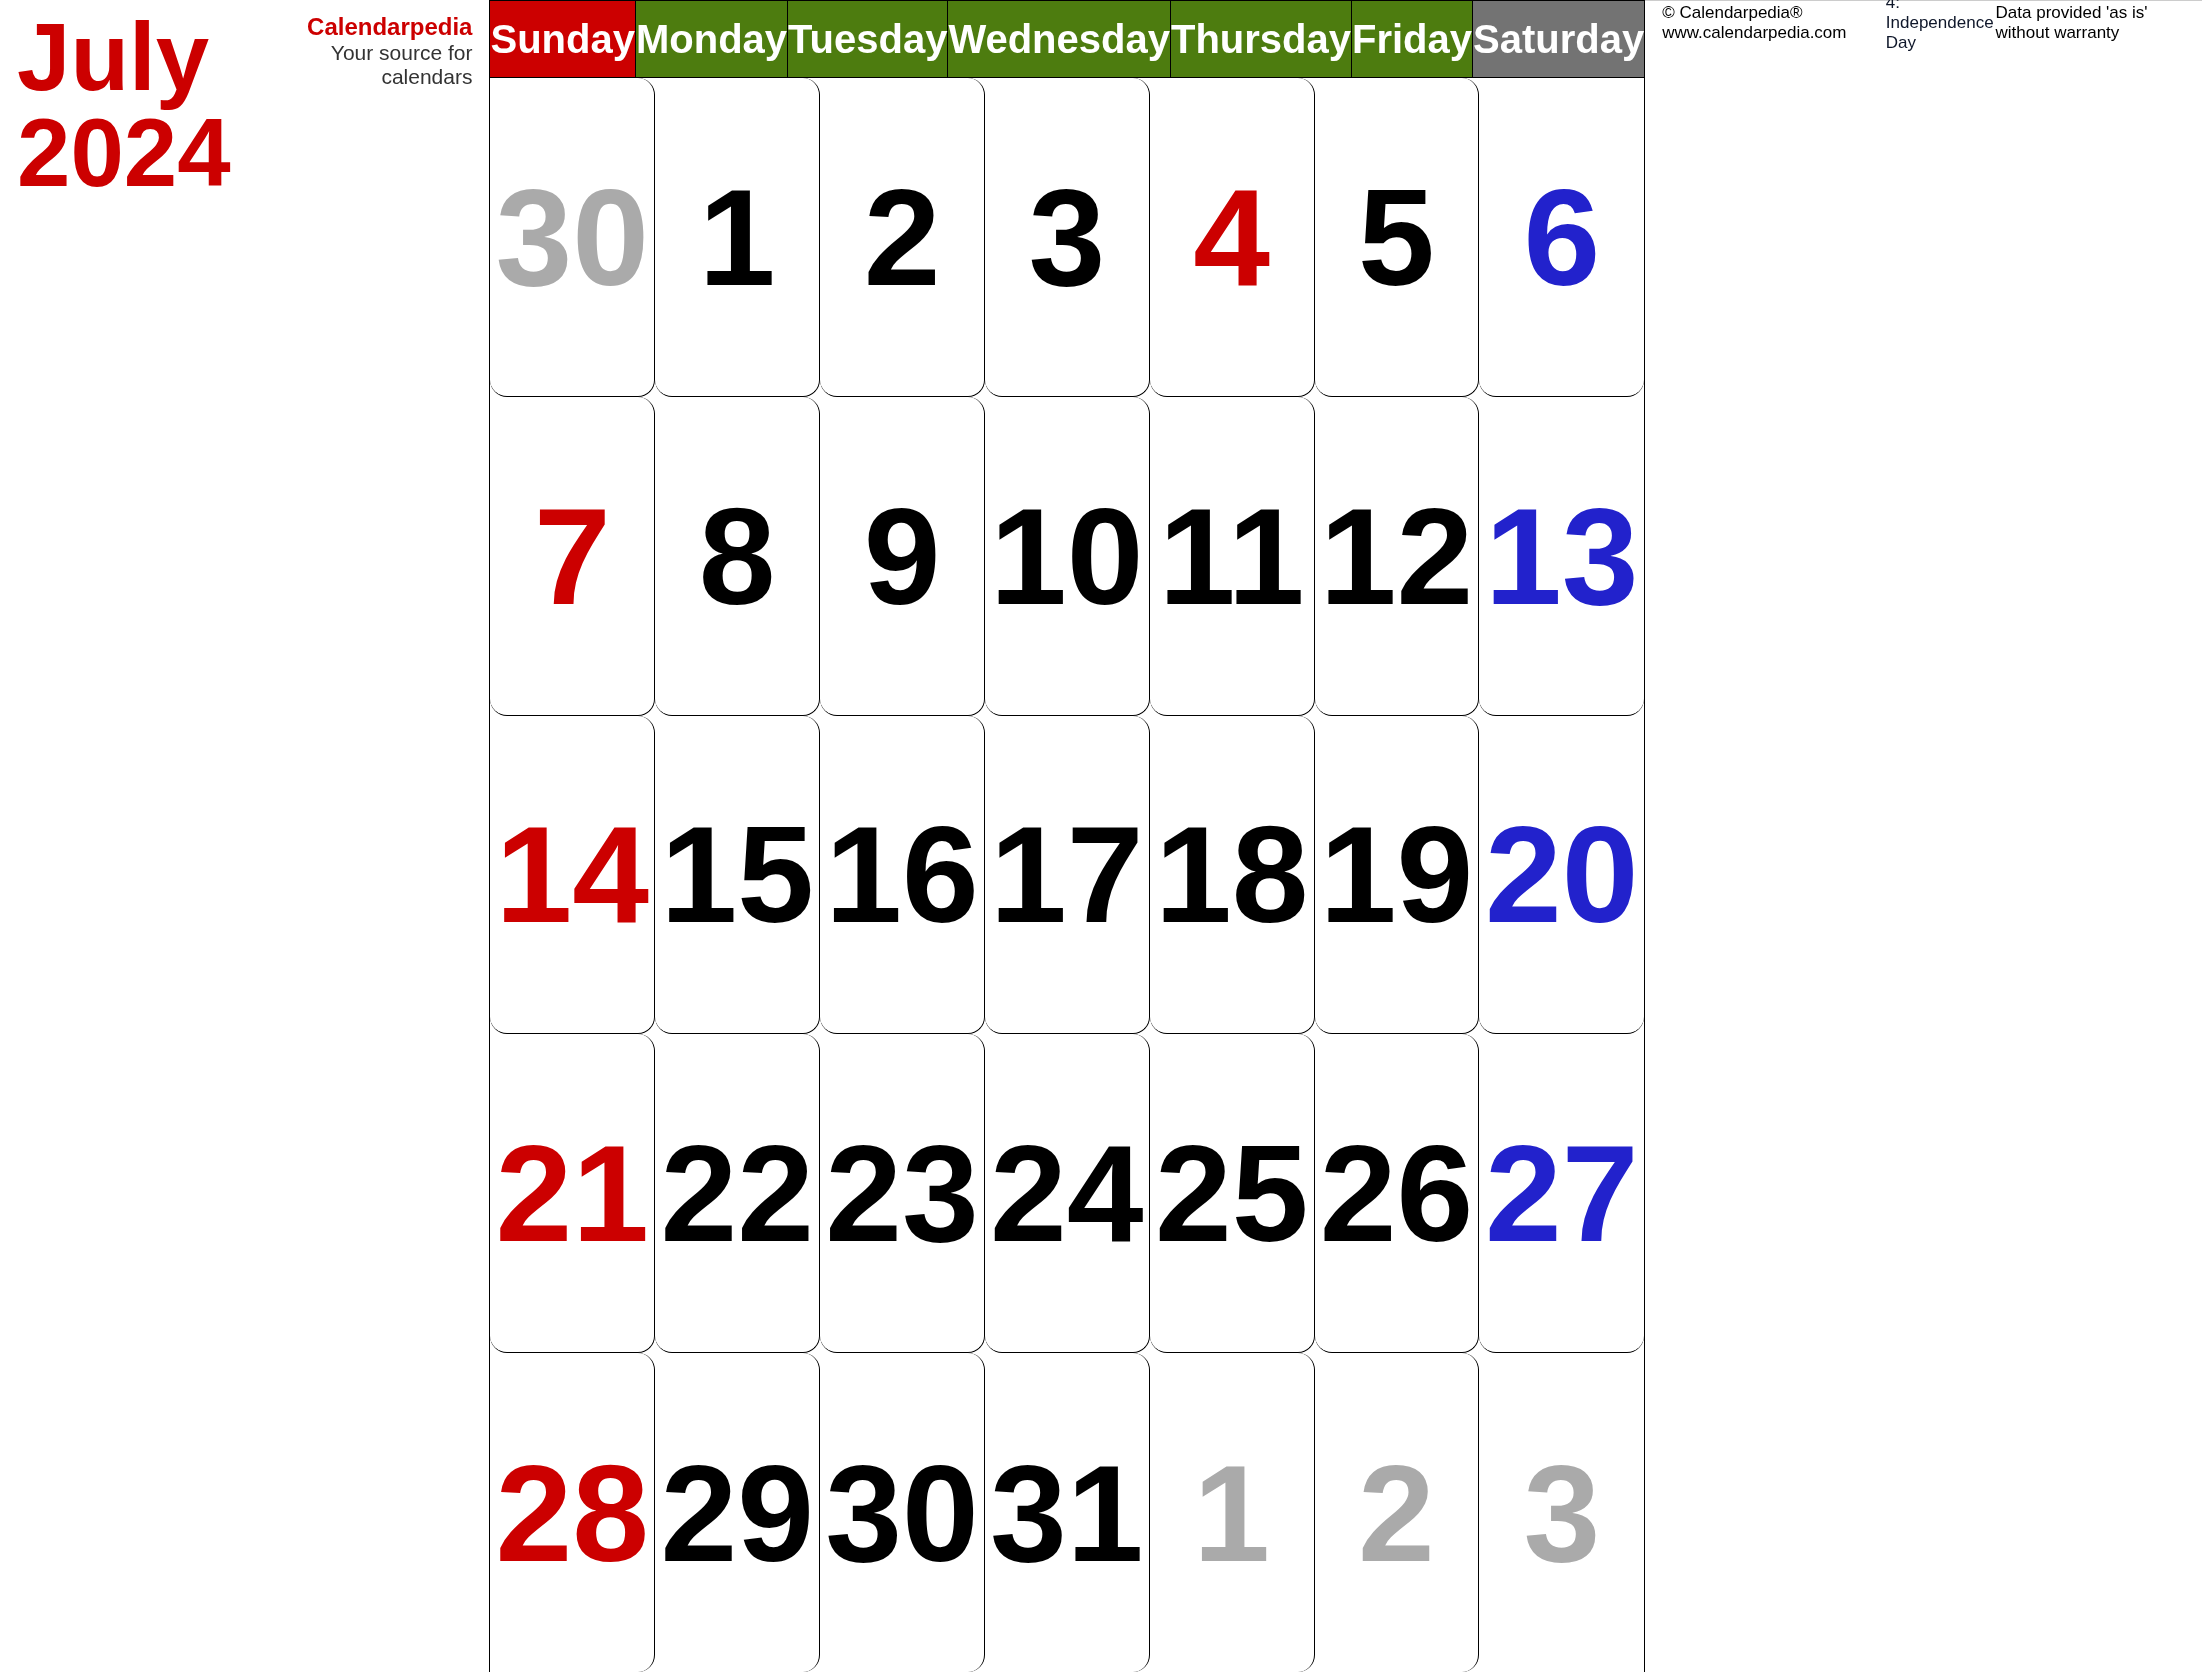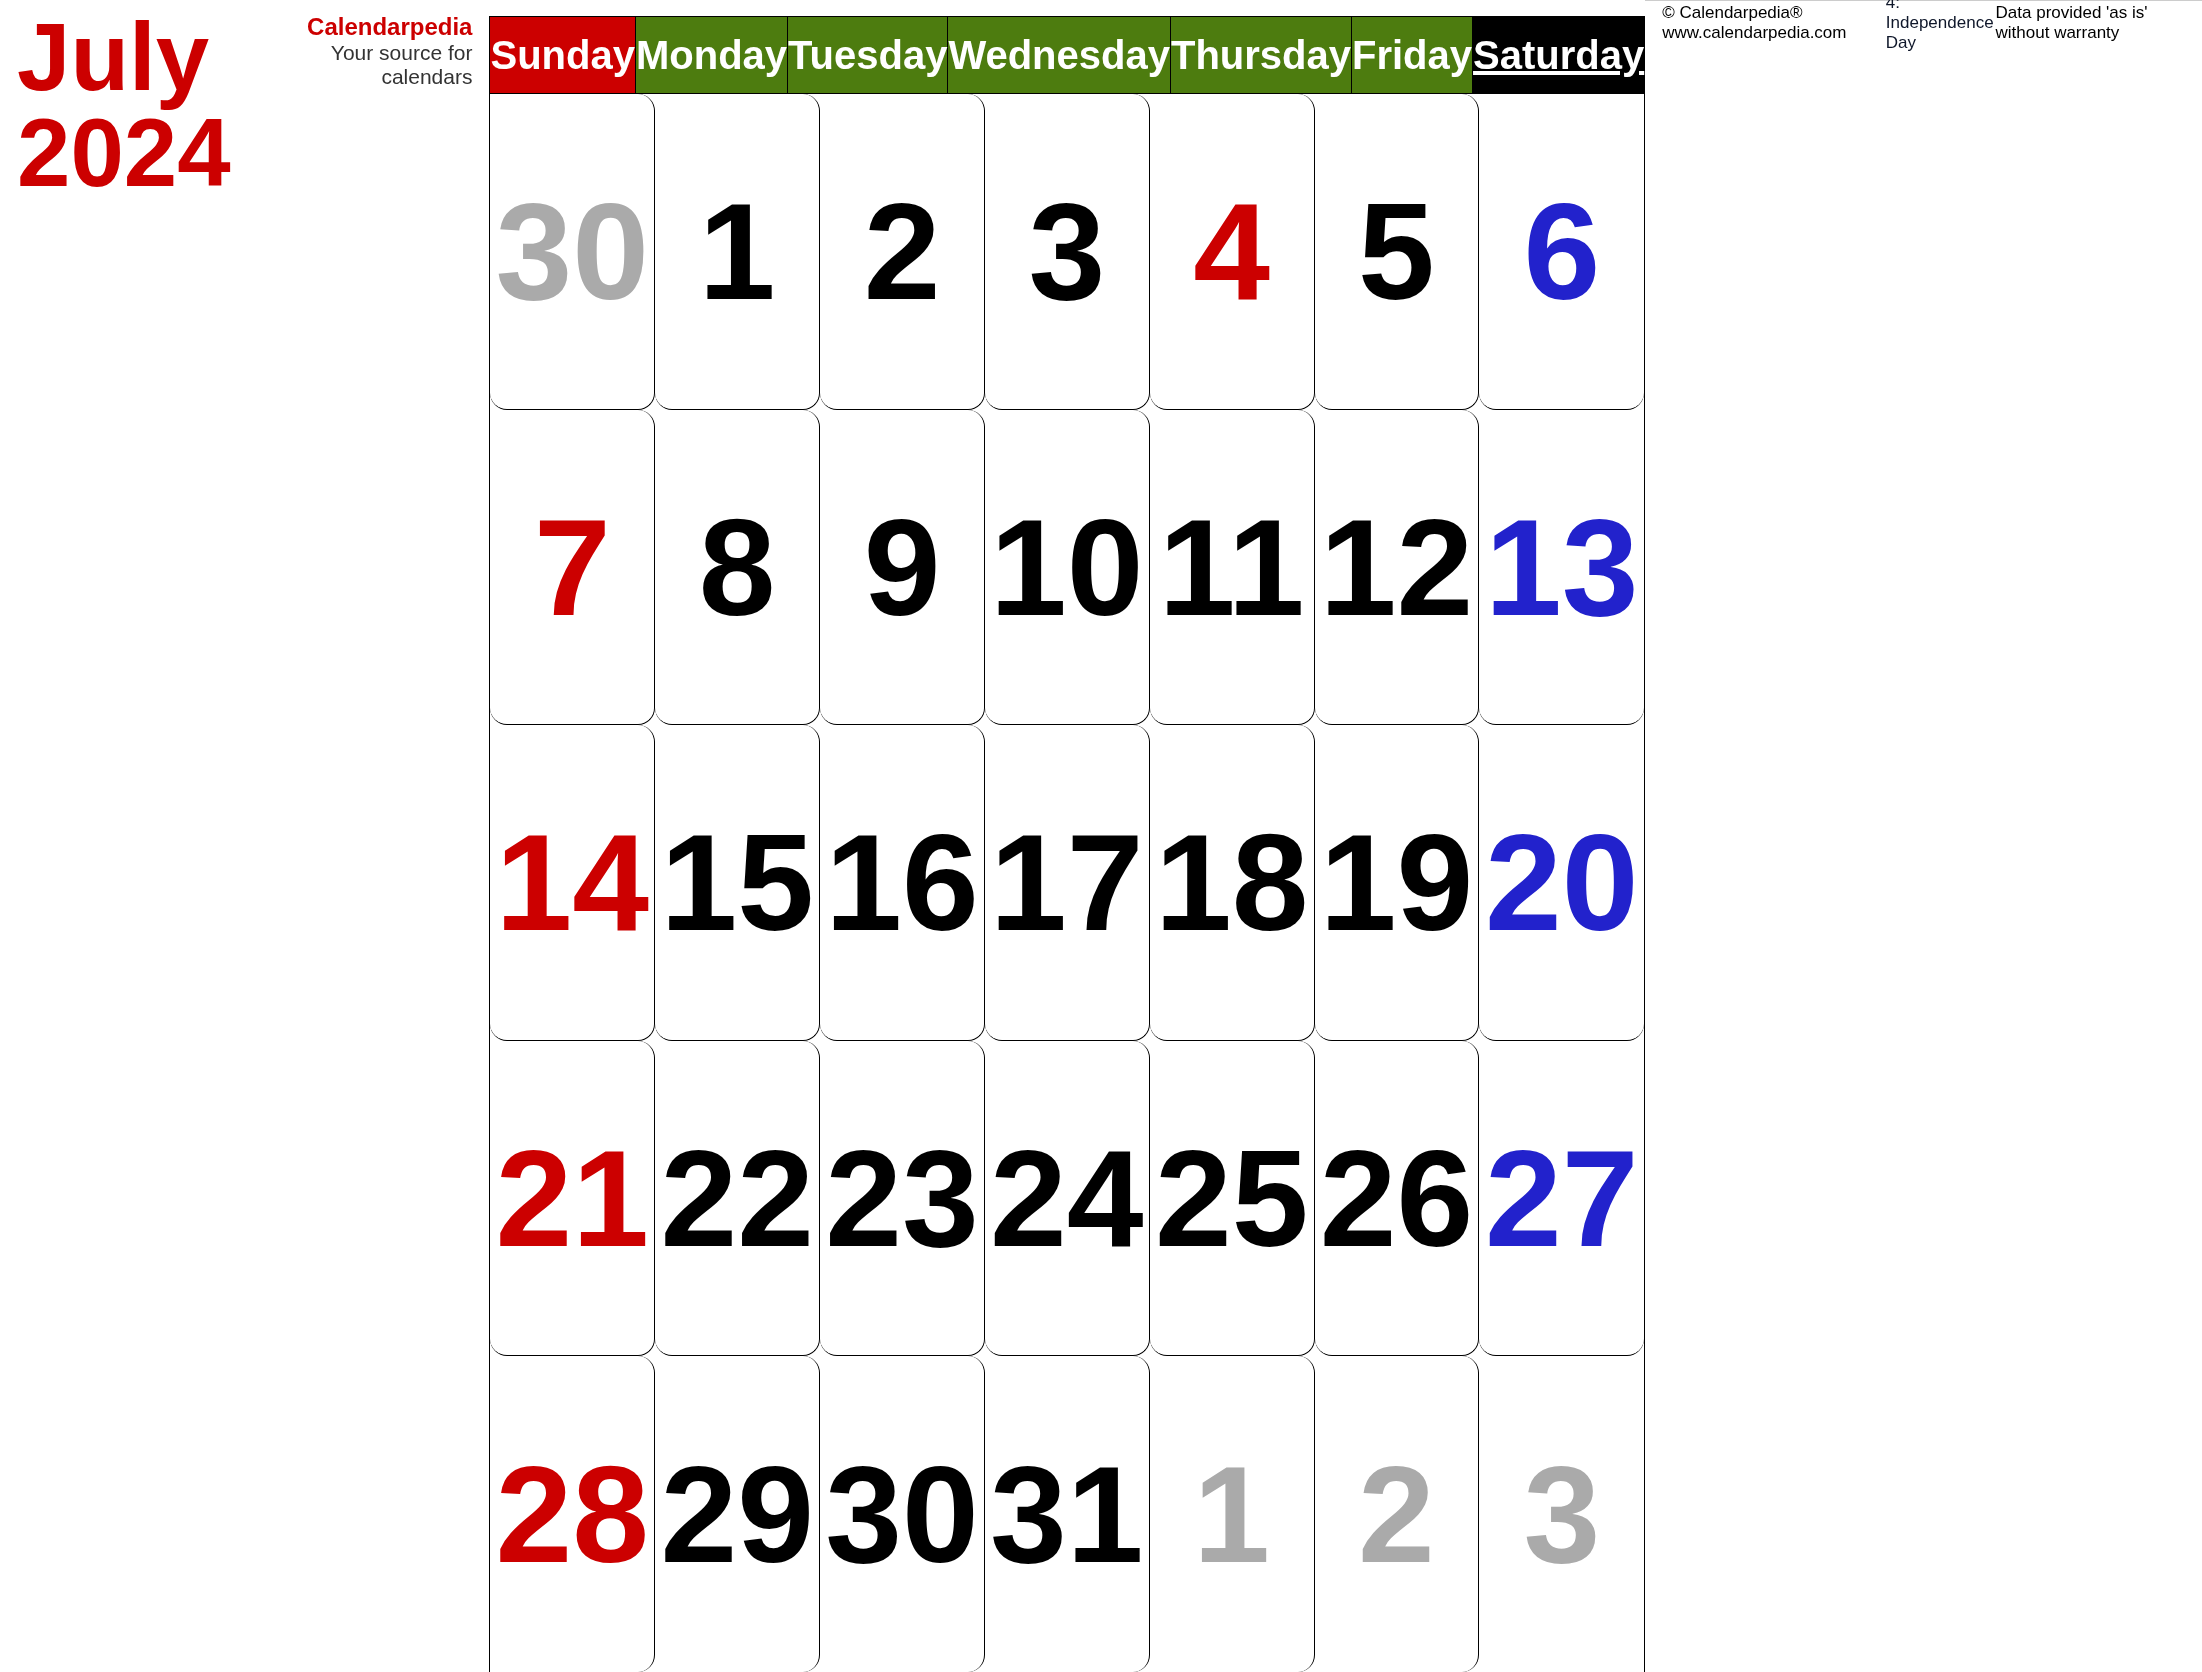--- a/index.html
+++ b/index.html
@@ -60,21 +60,21 @@
     .brand-logo .brand-tagline {
       font-size: 21px;
       color: #333;
     }
 
     .calendar-container {
       flex: 1;
       display: flex;
       flex-direction: column;
       border: 1.7px solid #000;
-      margin: 16px 0 0 0;
+      margin: 0 0 0 0;
     }
 
     .day-headers {
       display: grid;
       grid-template-columns: repeat(7, 1fr);
       border-bottom: 1.7px solid #000;
     }
 
     .day-header {
       text-align: center;
@@ -88,22 +88,21 @@
 
     .day-header:last-child {
       border-right: none;
     }
 
     .day-header.sunday {
       background: #cc0000;
     }
 
     .day-header.saturday {
-      background: #000000;
-      text-decoration: underline;
+      background: #737373;
     }
 
     .calendar-grid {
       flex: 1;
       display: grid;
       grid-template-columns: repeat(7, 1fr);
       grid-template-rows: repeat(5, 1fr);
     }
 
     .calendar-cell {

